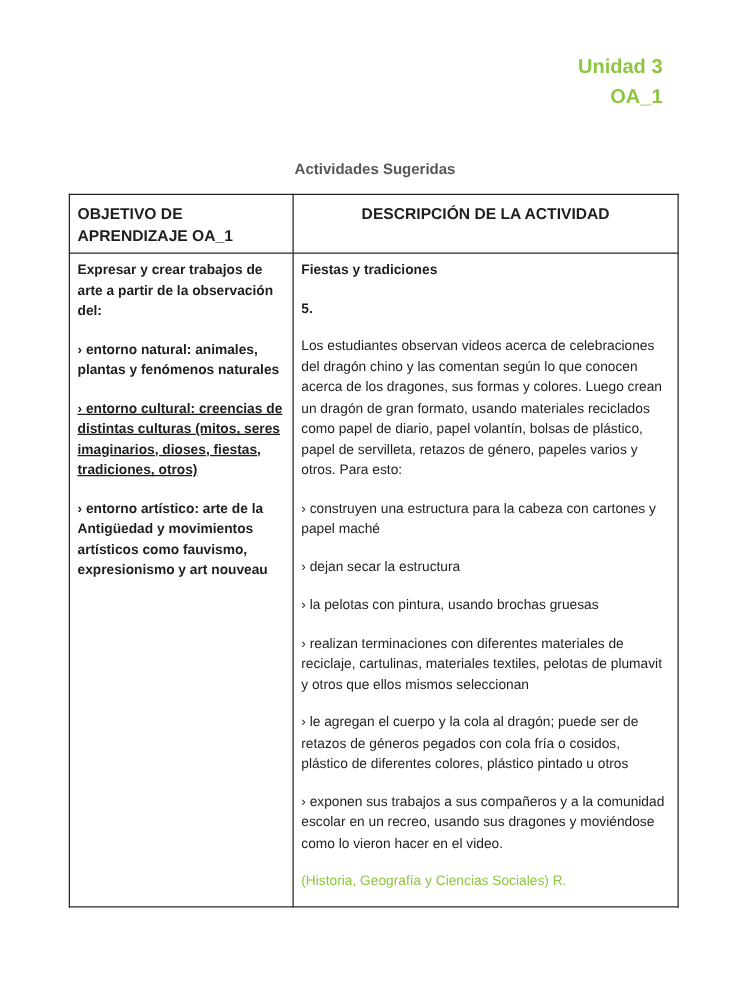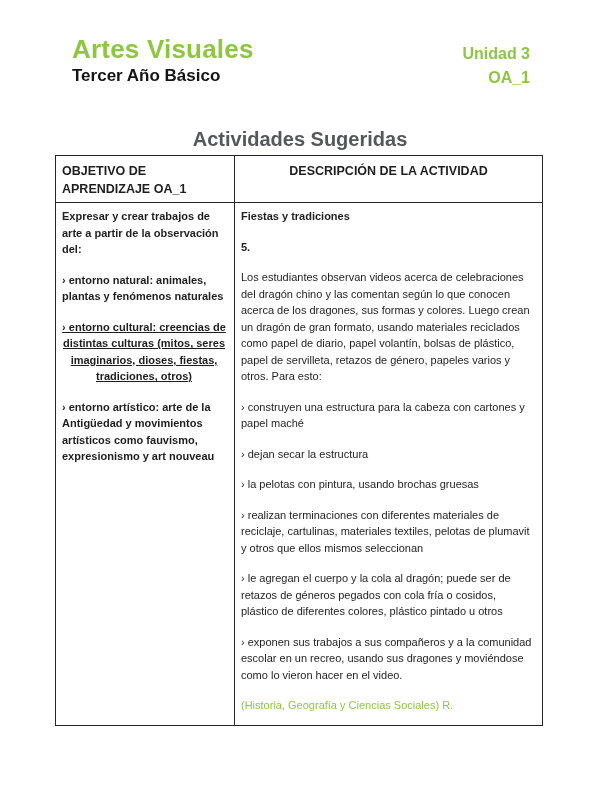--- a/index.html
+++ b/index.html
@@ -40,21 +40,21 @@
   }
   .oa-label { margin-top: 7px; }
 
   
   .section-title {
     position: absolute;
     top: 128px;
     left: 0;
     width: 100%;
     text-align: center;
-    font-size: 20px;
+    font-size: 12px;
     font-weight: bold;
     color: #56575a;
   }
 
   
   .activity-table {
     position: absolute;
     left: 55px;
     top: 155px;
     width: 488px;
@@ -82,32 +82,28 @@
     font-size: 11px;
     line-height: 16.5px;
     padding: 5px 8px 6px 6px;
     height: 511px;
   }
   td.objective-cell { font-weight: bold; }
   td.description-cell { font-weight: normal; }
 
   .cell-par { margin: 0 0 14px 0; }
   .bold { font-weight: bold; }
-  .underlined { text-decoration: underline; text-align: center; }
+  .underlined { text-decoration: underline; }
   .footer-note { color: #8dc63f; font-weight: normal; margin: 0; }
 </style>
 </head>
 <body>
 
 <div class="page">
 
-  <div class="header-left">
-    <div class="doc-title">Artes Visuales</div>
-    <div class="doc-subtitle">Tercer Año Básico</div>
-  </div>
 
   <div class="header-right">
     <div class="unit-label">Unidad 3</div>
     <div class="oa-label">OA_1</div>
   </div>
 
   <div class="section-title">Actividades Sugeridas</div>
 
   <table class="activity-table">
     <thead>

